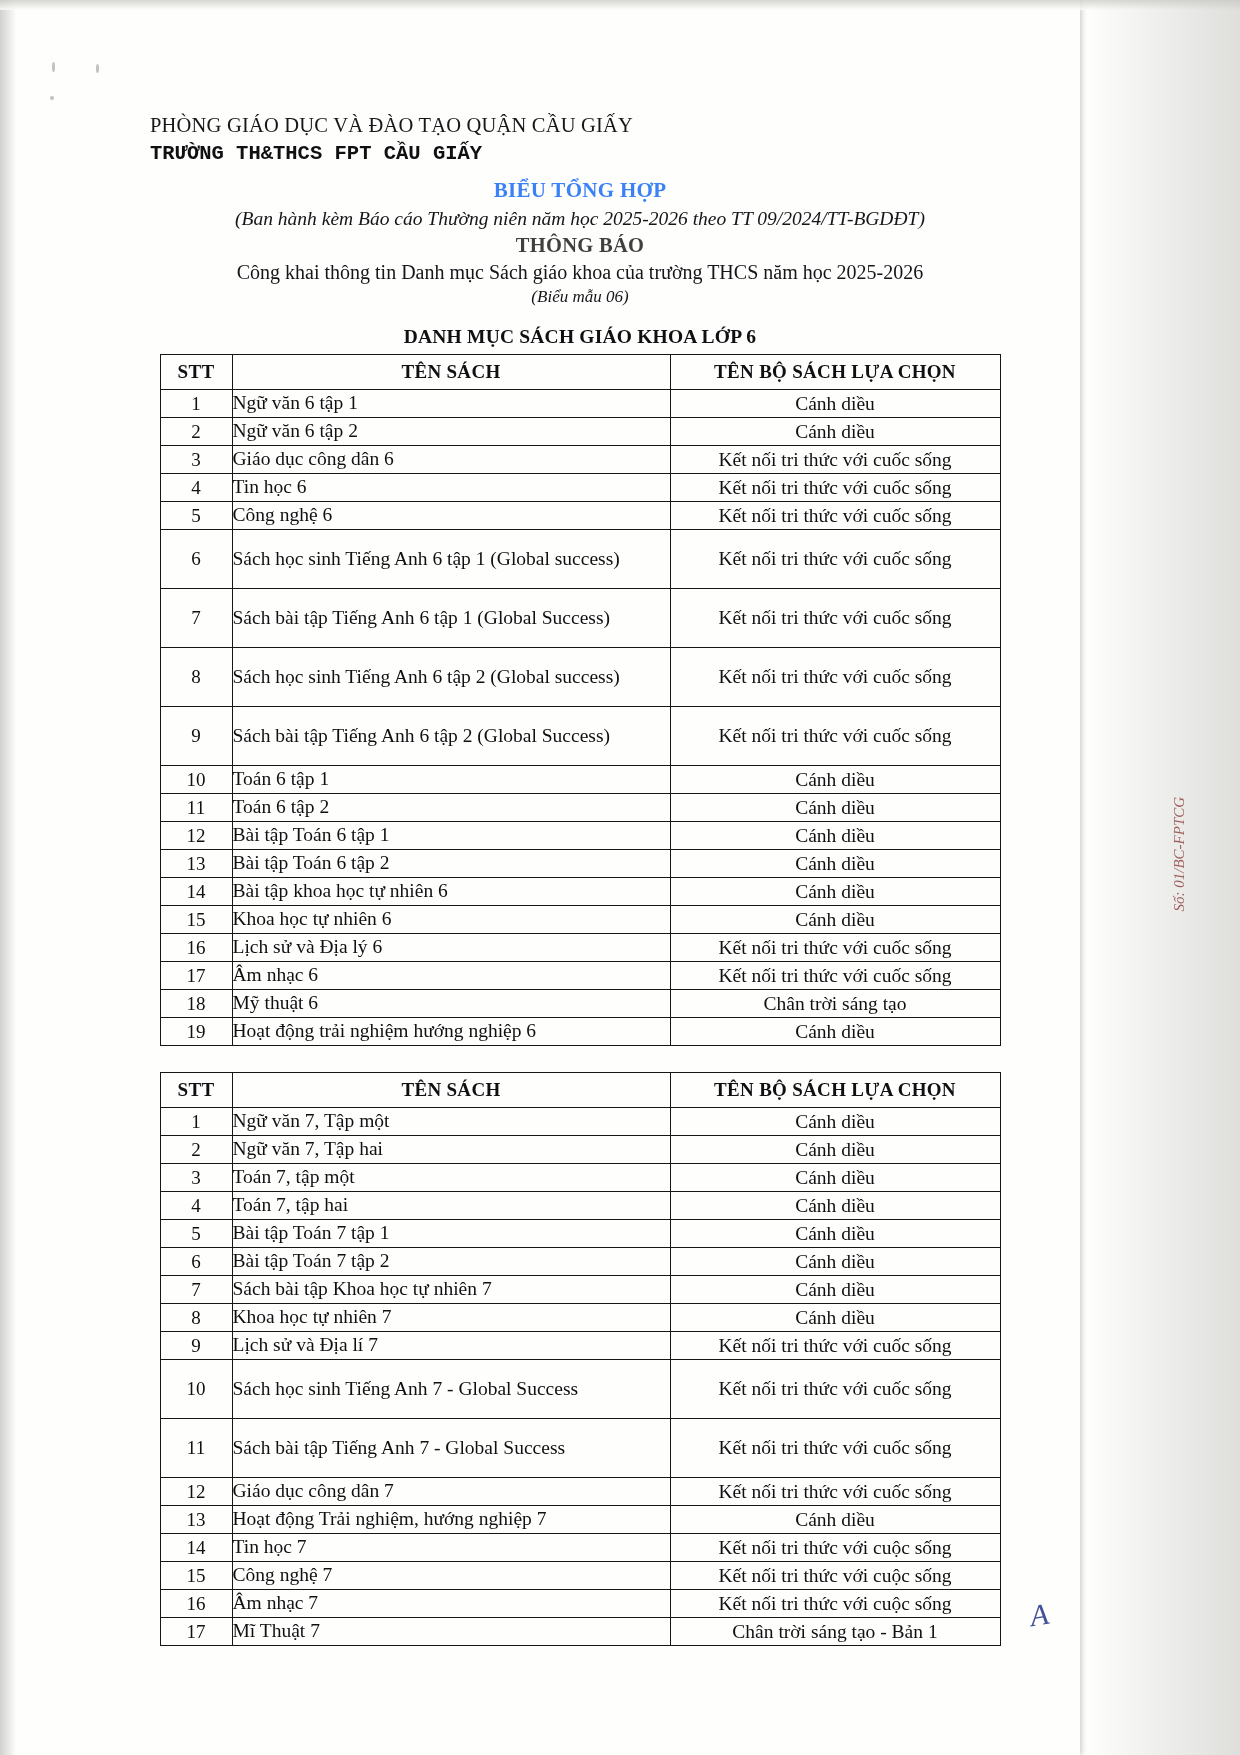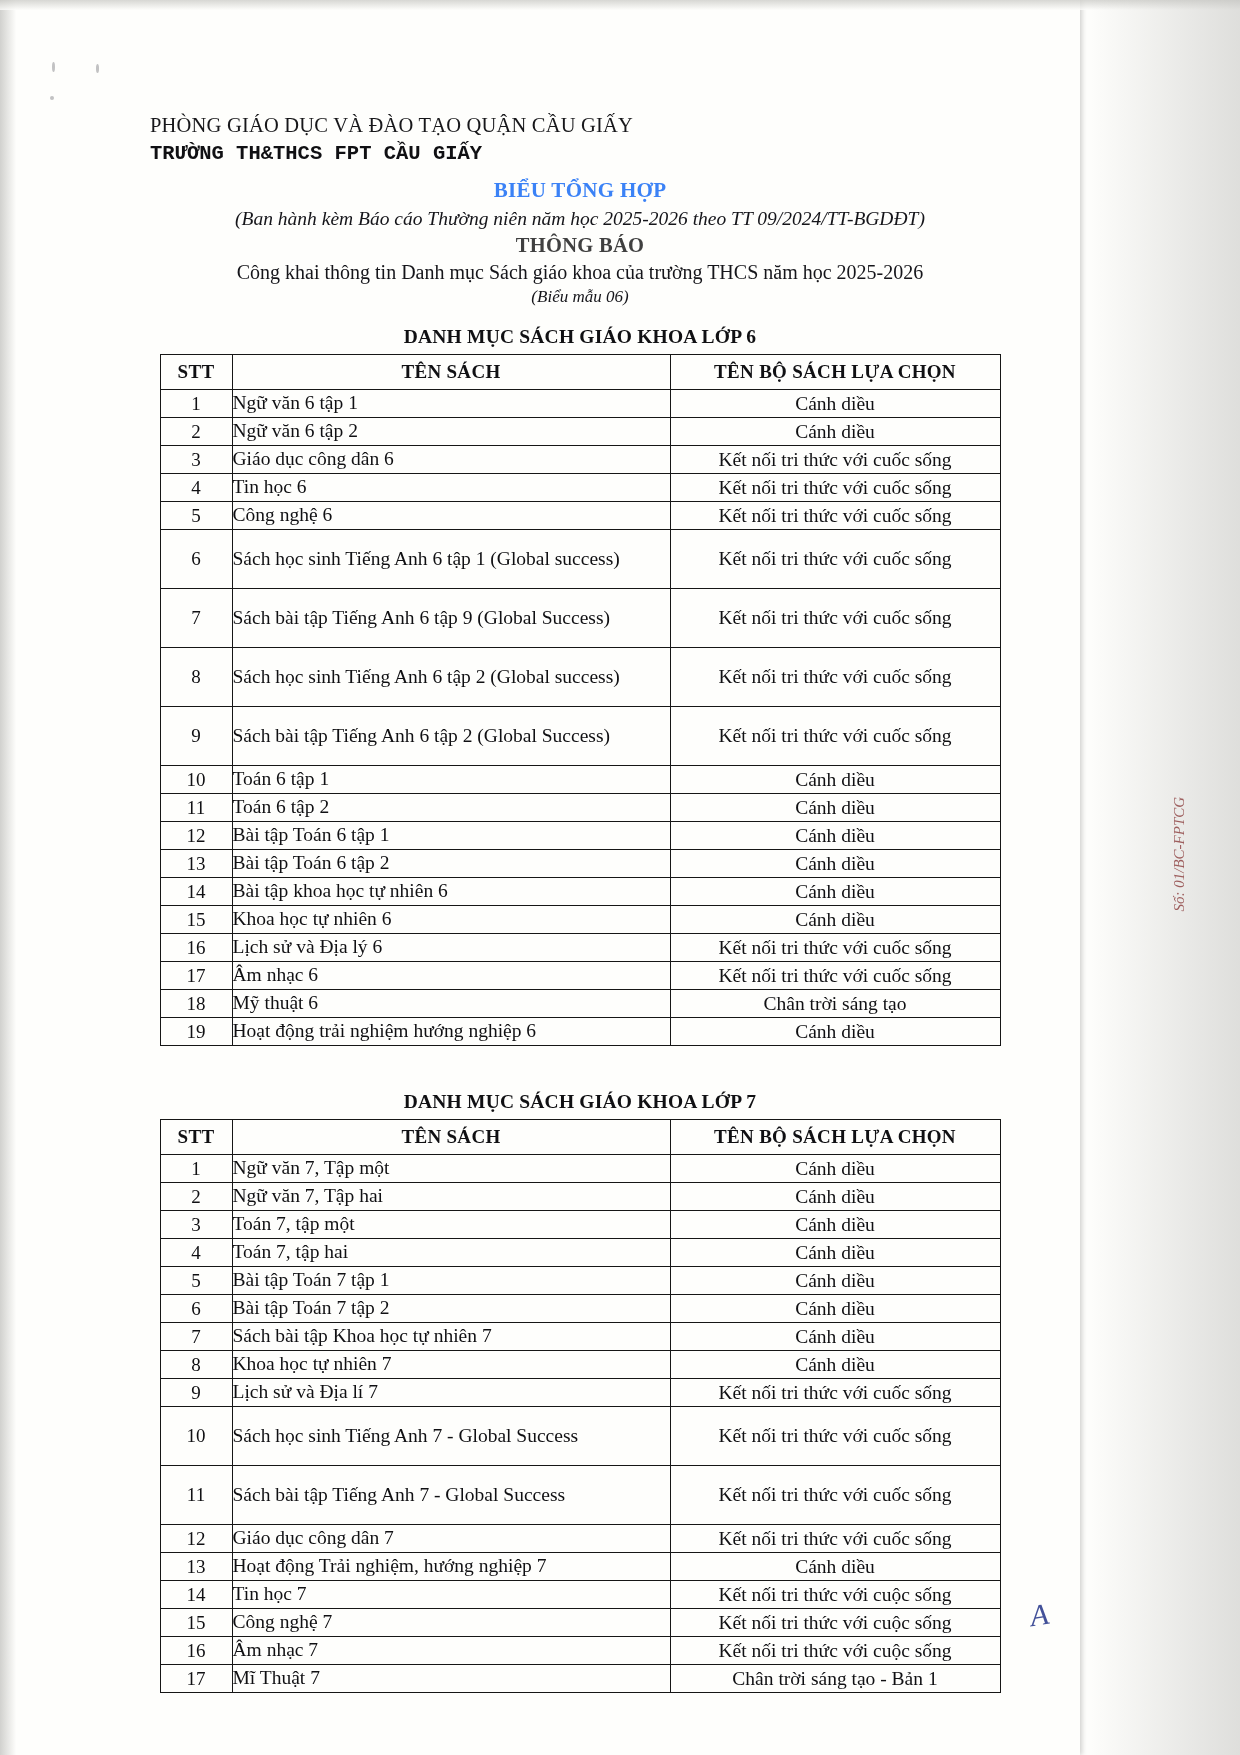--- a/index.html
+++ b/index.html
@@ -265,21 +265,21 @@
             <td class="bookname">Công nghệ 6</td>
             <td class="bookset">Kết nối tri thức với cuốc sống</td>
           </tr>
           <tr class="tall">
             <td class="stt">6</td>
             <td class="bookname">Sách học sinh Tiếng Anh 6 tập 1 (Global success)</td>
             <td class="bookset">Kết nối tri thức với cuốc sống</td>
           </tr>
           <tr class="tall">
             <td class="stt">7</td>
-            <td class="bookname">Sách bài tập Tiếng Anh 6 tập 9 (Global Success)</td>
+            <td class="bookname">Sách bài tập Tiếng Anh 6 tập 1 (Global Success)</td>
             <td class="bookset">Kết nối tri thức với cuốc sống</td>
           </tr>
           <tr class="tall">
             <td class="stt">8</td>
             <td class="bookname">Sách học sinh Tiếng Anh 6 tập 2 (Global success)</td>
             <td class="bookset">Kết nối tri thức với cuốc sống</td>
           </tr>
           <tr class="tall">
             <td class="stt">9</td>
             <td class="bookname">Sách bài tập Tiếng Anh 6 tập 2 (Global Success)</td>
@@ -333,21 +333,20 @@
           <tr>
             <td class="stt">19</td>
             <td class="bookname">Hoạt động trải nghiệm hướng nghiệp 6</td>
             <td class="bookset">Cánh diều</td>
           </tr>
         </tbody>
     </table>
 
     <div class="spacer-between"></div>
 
-    <div class="table-caption">DANH MỤC SÁCH GIÁO KHOA LỚP 7</div>
 
     <table class="sgk">
       <colgroup>
         <col class="c-stt">
           <col class="c-name">
           <col class="c-set">
       </colgroup>
       <thead>
         <tr>
           <th>STT</th>

